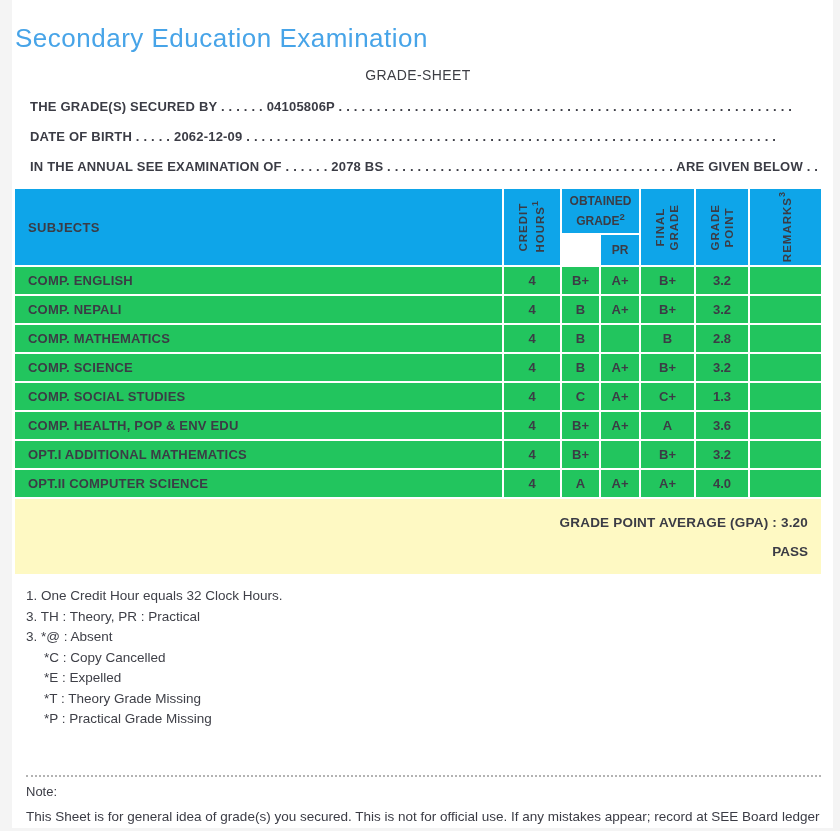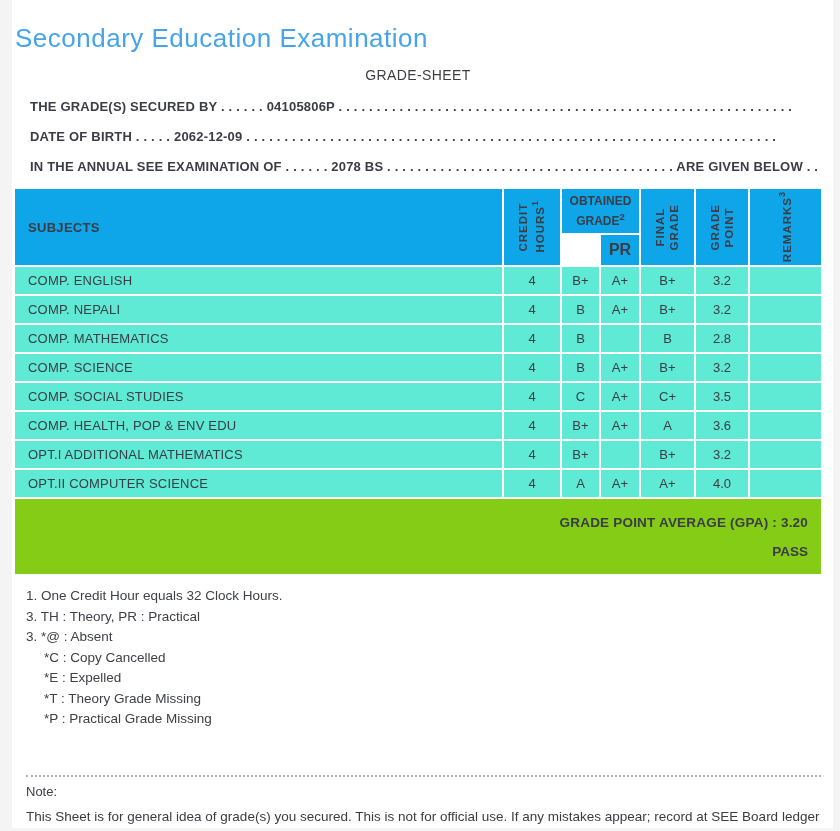--- a/index.html
+++ b/index.html
@@ -43,45 +43,45 @@
   }
   .grade-table {
     margin-top: 10px;
     display: grid;
     grid-template-columns: 1fr 56px 37px 38px 53px 52px 71px;
     grid-template-rows: 44px 30px repeat(8, 27px);
     gap: 2px;
     font-size: 13px;
   }
   .th { background: #0ea5e9; display: flex; align-items: center; justify-content: center; }
-  .td { background: #5eead4; display: flex; align-items: center; justify-content: center; }
+  .td { background: #22c55e; display: flex; align-items: center; justify-content: center; font-weight: bold; }
   .hdr-subjects { grid-area: 1 / 1 / 3 / 2; justify-content: flex-start; padding-left: 13px; font-weight: 700; letter-spacing: 0.3px; }
   .hdr-credit   { grid-area: 1 / 2 / 3 / 3; }
   .hdr-obtained { grid-area: 1 / 3 / 2 / 5; flex-direction: column; font-weight: 700; line-height: 1.4; font-size: 12px; text-align: center; }
   .hdr-th       { grid-area: 2 / 3 / 3 / 4; font-weight: 700; font-size: 12px; margin-top: 45px; }
-  .hdr-pr       { grid-area: 2 / 4 / 3 / 5; font-weight: 700; font-size: 16px; }
+  .hdr-pr       { grid-area: 2 / 4 / 3 / 5; font-weight: 700; font-size: 12px; }
   .hdr-final    { grid-area: 1 / 5 / 3 / 6; }
   .hdr-gp       { grid-area: 1 / 6 / 3 / 7; }
   .hdr-remarks  { grid-area: 1 / 7 / 3 / 8; }
   .vtext {
     writing-mode: vertical-rl;
     transform: rotate(180deg);
     font-weight: 700;
     font-size: 11.5px;
     letter-spacing: 1px;
     line-height: 1.25;
     white-space: pre-line;
     text-align: center;
   }
   .vtext sup { font-size: 9px; letter-spacing: 0; }
   .hdr-obtained sup { font-size: 9.5px; }
   .td.subject { justify-content: flex-start; padding-left: 13px; letter-spacing: 0.2px; }
   .summary {
     margin-top: 2px;
-    background: #84cc16;
+    background: #fef9c3;
     padding: 16px 13px 15px 0;
     text-align: right;
   }
   .summary .gpa-line { font-size: 13.5px; font-weight: 700; letter-spacing: 0.2px; }
   .summary .result-line { font-size: 13.5px; font-weight: 700; margin-top: 14px; }
   .footnotes { margin: 12px 0 0 11px; font-size: 13.5px; color: #3f4048; }
   .footnotes div { line-height: 20.5px; }
   .footnotes .sub { margin-left: 18px; }
   .note-block {
     margin: 45px 0 0 11px;
@@ -176,21 +176,21 @@
     <div class="td">A+</div>
     <div class="td">B+</div>
     <div class="td">3.2</div>
     <div class="td"></div>
 
     <div class="td subject">COMP. SOCIAL STUDIES</div>
     <div class="td">4</div>
     <div class="td">C</div>
     <div class="td">A+</div>
     <div class="td">C+</div>
-    <div class="td">3.5</div>
+    <div class="td">1.3</div>
     <div class="td"></div>
 
     <div class="td subject">COMP. HEALTH, POP &amp; ENV EDU</div>
     <div class="td">4</div>
     <div class="td">B+</div>
     <div class="td">A+</div>
     <div class="td">A</div>
     <div class="td">3.6</div>
     <div class="td"></div>
 

